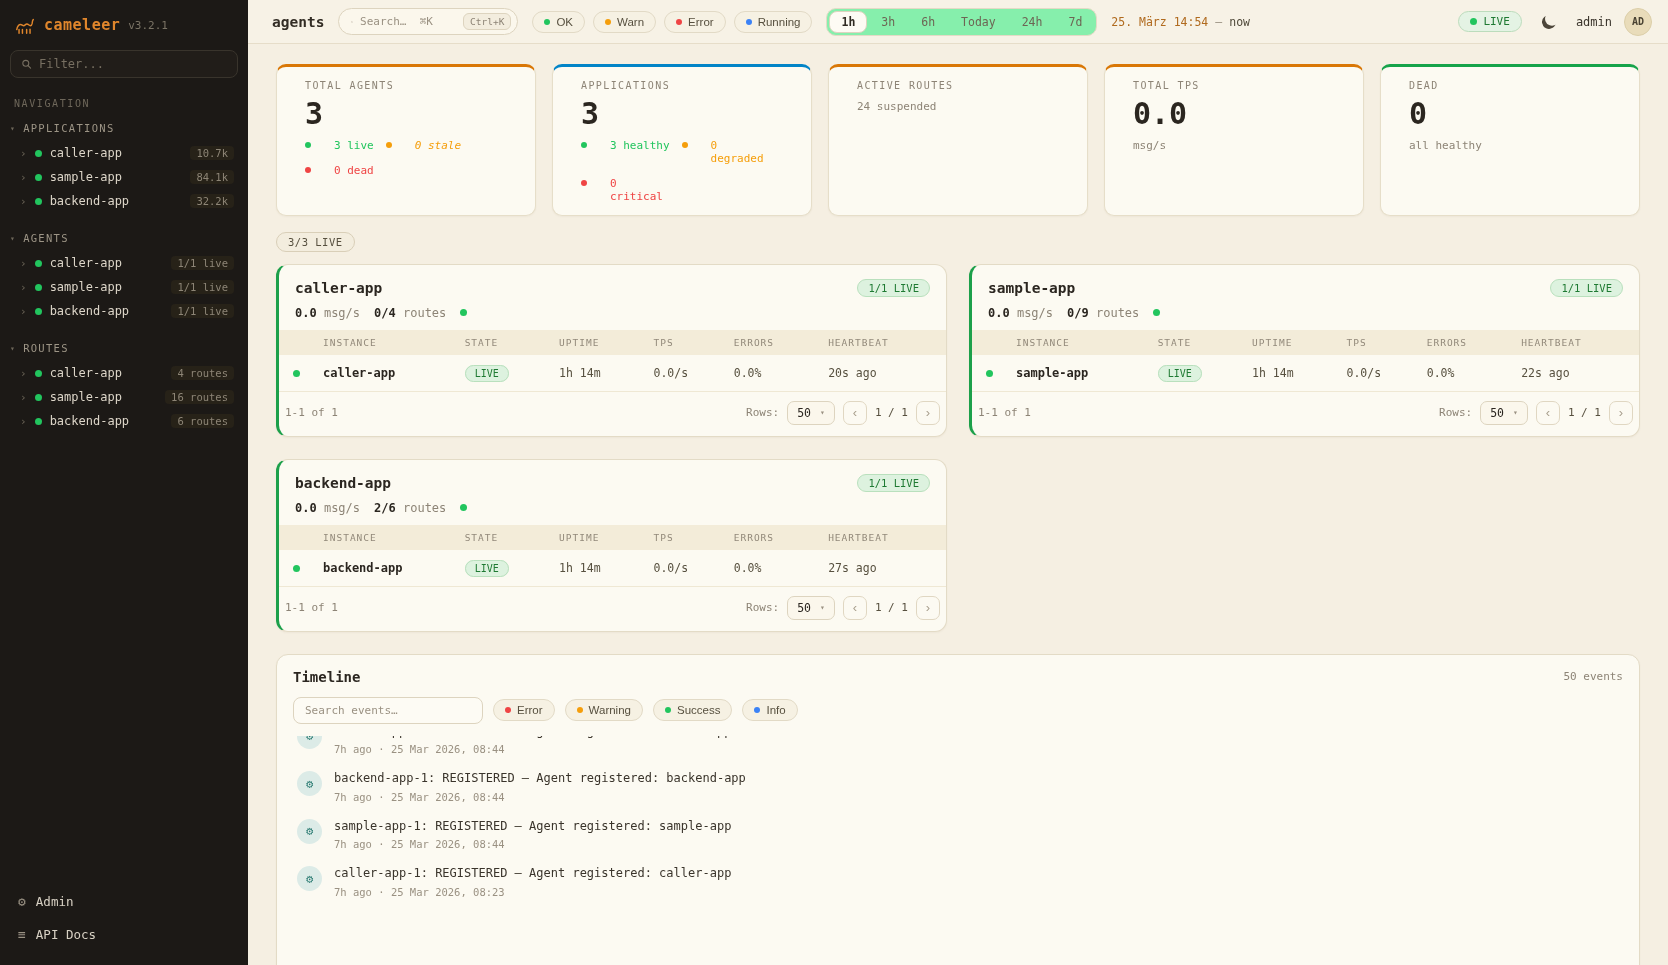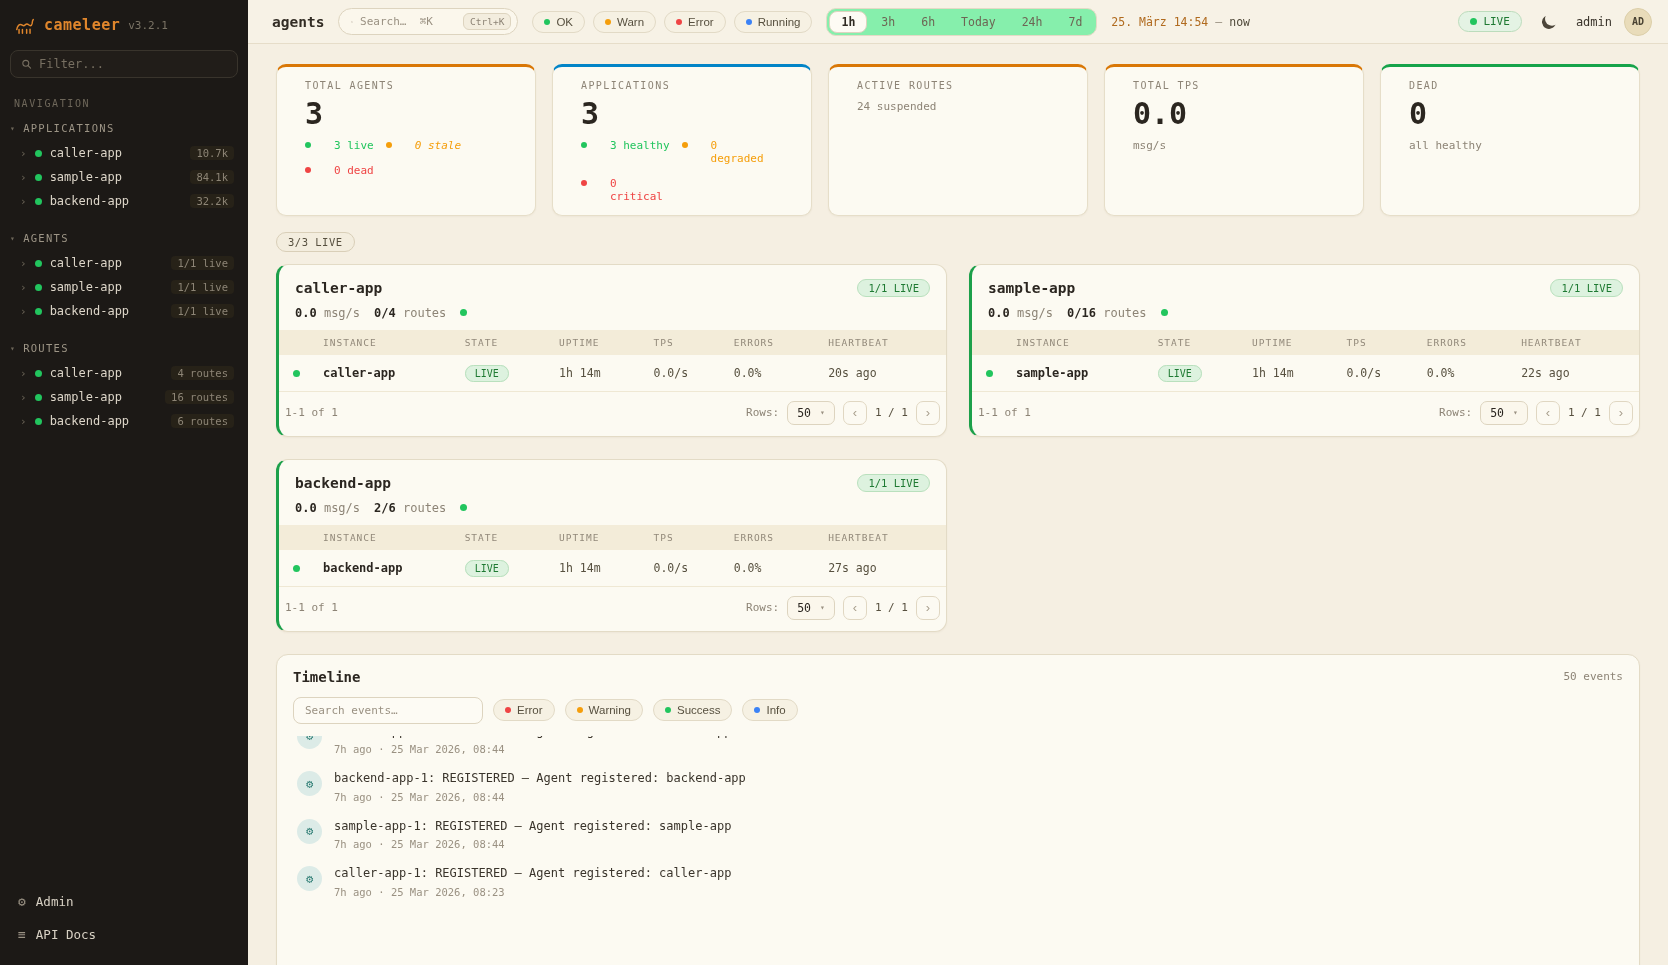--- a/index.html
+++ b/index.html
@@ -394,21 +394,21 @@
           </footer>
         </article>
 
         <article class="app-card">
           <header class="app-head">
             <h3 class="app-name">sample-app</h3>
             <span class="green-pill">1/1 LIVE</span>
           </header>
           <div class="app-stats">
             <span><b>0.0</b> <span class="muted">msg/s</span></span>
-            <span><b>0/16</b> <span class="muted">routes</span></span>
+            <span><b>0/9</b> <span class="muted">routes</span></span>
             <i class="dot"></i>
           </div>
           <div class="tbl-grid tbl-head">
             <span></span>
             <span>INSTANCE</span>
             <span>STATE</span>
             <span>UPTIME</span>
             <span>TPS</span>
             <span>ERRORS</span>
             <span>HEARTBEAT</span>

